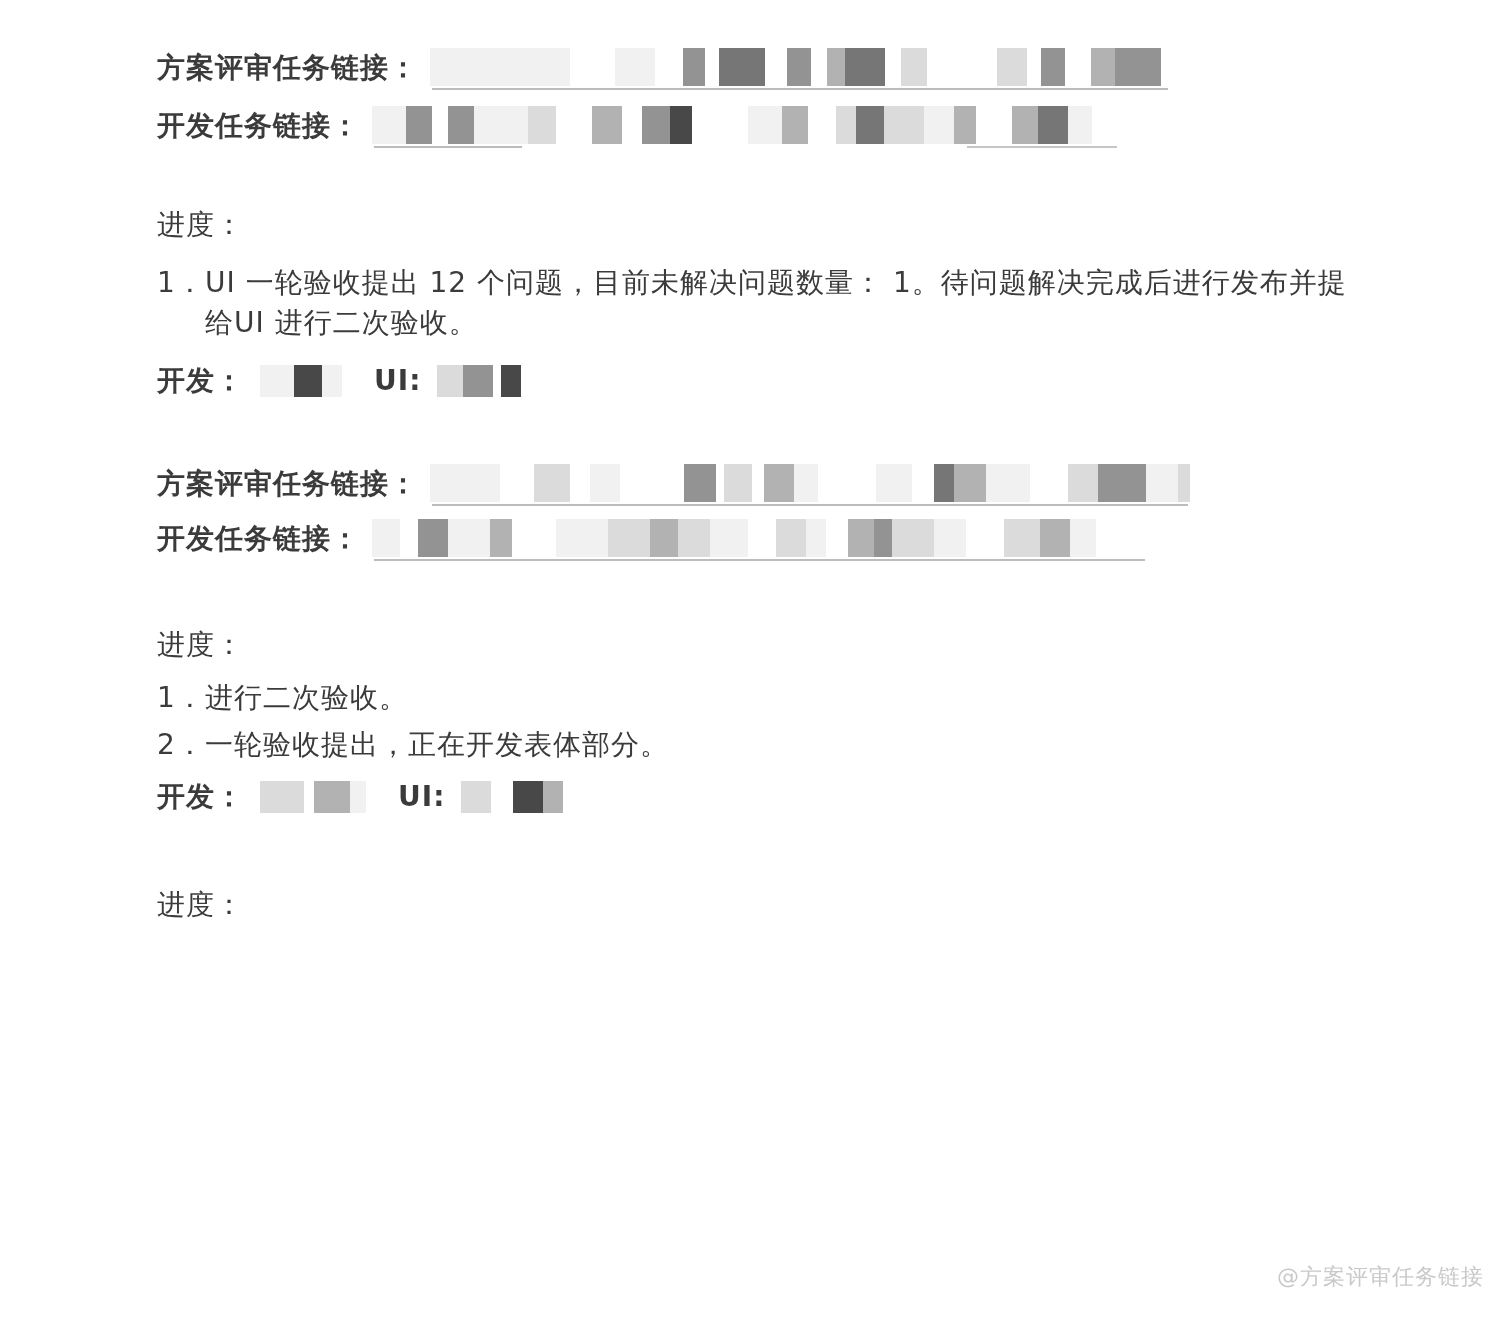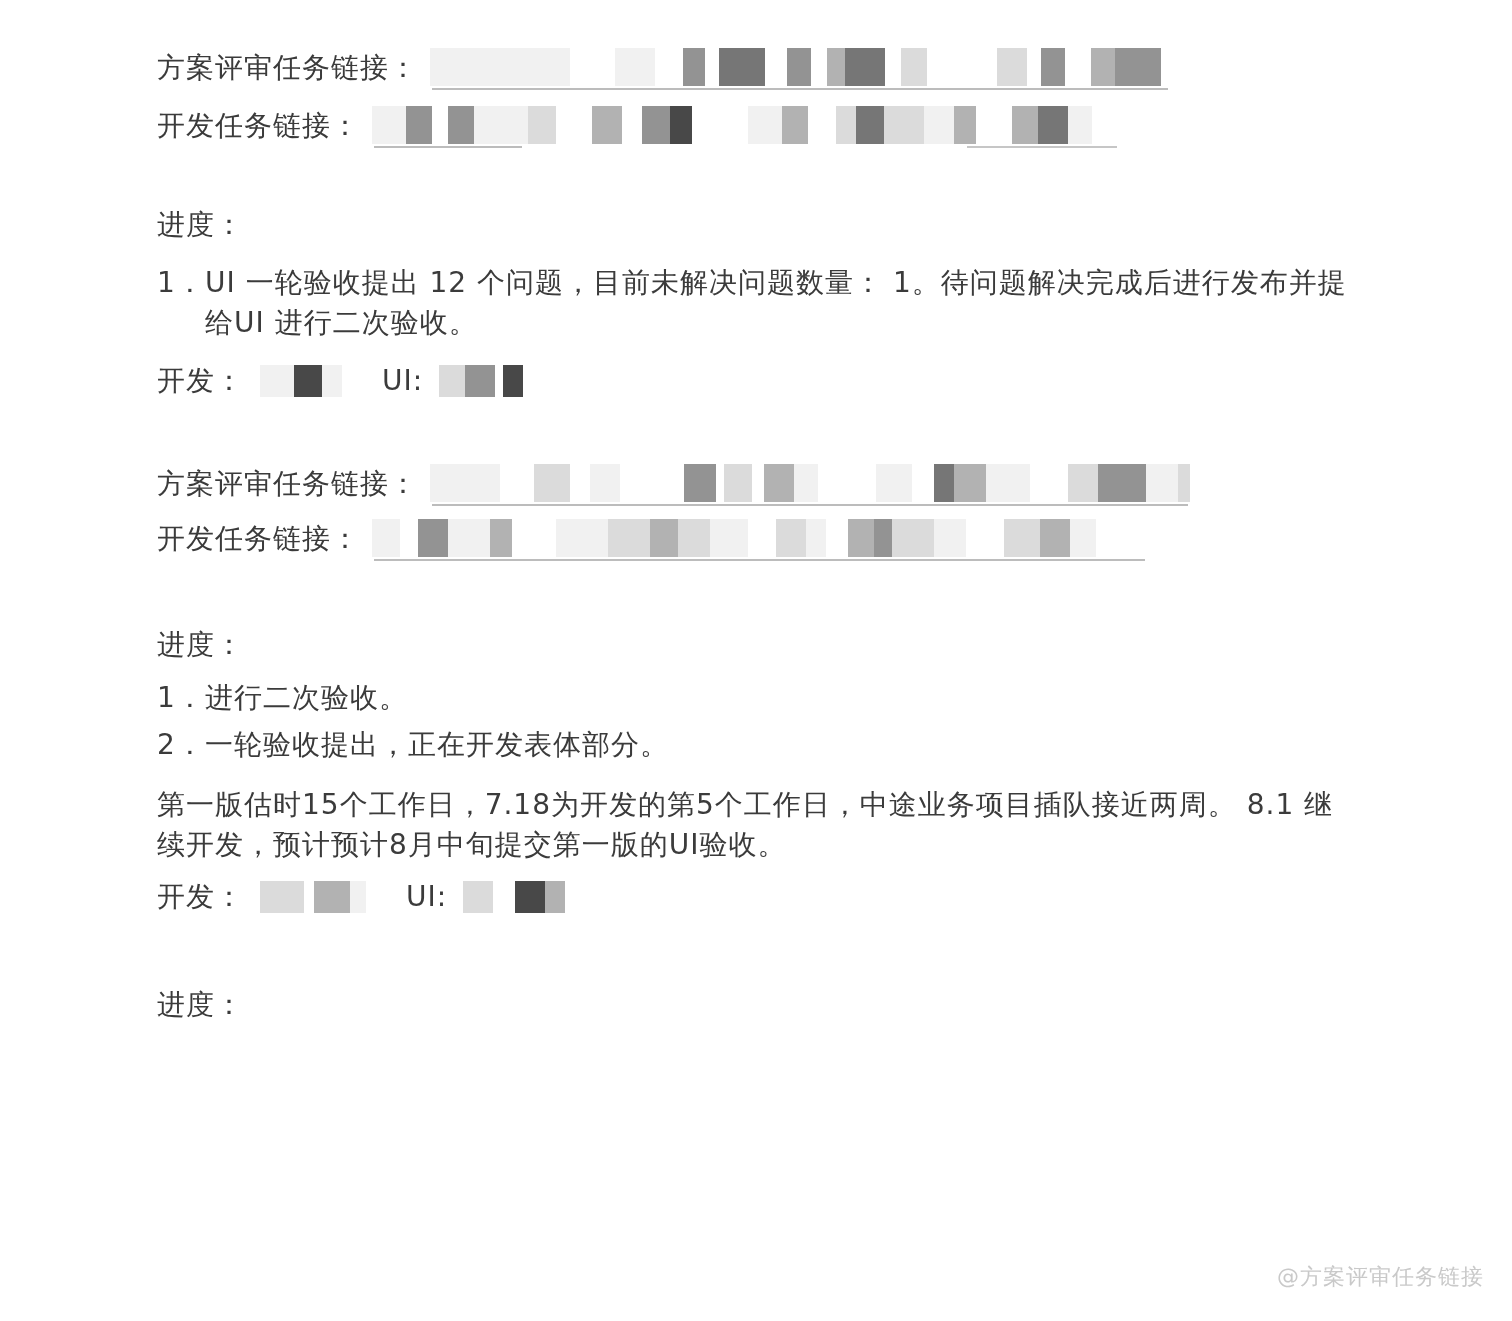--- a/index.html
+++ b/index.html
@@ -19,21 +19,21 @@
     width: 1196px;
     padding: 46px 0 0 157px;
   }
   
   .link-row {
     display: flex;
     align-items: flex-start;
     height: 48px;
     white-space: nowrap;
   }
-  .lbl { line-height: 44px; }
+  .lbl { line-height: 44px; font-weight: bold; }
   .redact {
     display: inline-flex;
     overflow: hidden;
     position: relative;
     flex: none;
   }
   .link-redact {
     height: 44px;
     margin-left: 12px;
     margin-top: 2px;
@@ -94,21 +94,21 @@
 
   .dev-line {
     display: flex;
     align-items: flex-start;
     height: 40px;
     white-space: nowrap;
   }
   .dev-line-3 { margin-top: 16px; }
   .dev-line-4 { margin-top: 10px; }
   .dev-line .name-redact { margin-left: 16px; }
-  .dev-line .ui-lbl { margin-left: 40px; text-align: center; }
+  .dev-line .ui-lbl { margin-left: 32px; text-align: center; }
 
   .r31 { margin-top: 63px; }
   .r32 { margin-top: 7px; }
   .r21 { margin-top: 0; }
   .r22 { margin-top: 10px; }
   .progress-2 { margin-top: 60px; }
   .item-31 { margin-top: 13px; }
   .item-32 { margin-top: 7px; }
   .note-para { margin-top: 20px; }
   .progress-3 { margin-top: 70px; display: flex; white-space: nowrap; }
@@ -271,21 +271,20 @@
 
   <div class="item item-31">
     <span class="marker">1．</span>
     <span class="item-text">进行二次验收。</span>
   </div>
   <div class="item item-32">
     <span class="marker">2．</span>
     <span class="item-text">一轮验收提出，正在开发表体部分。</span>
   </div>
 
-  <div class="note-para">第一版估时15个工作日，7.18为开发的第5个工作日，中途业务项目插队接近两周。 8.1 继续开发，预计预计8月中旬提交第一版的UI验收。</div>
 
 
   <div class="dev-line dev-line-4">
     <span class="lbl">开发：</span>
     <span class="redact name-redact" style="width:106px">
         <span class="b s2" style="width: 44px;"></span>
         <span class="b s0" style="width: 10px;"></span>
         <span class="b s3" style="width: 36px;"></span>
         <span class="b s1" style="width: 16px;"></span>
       </span>

